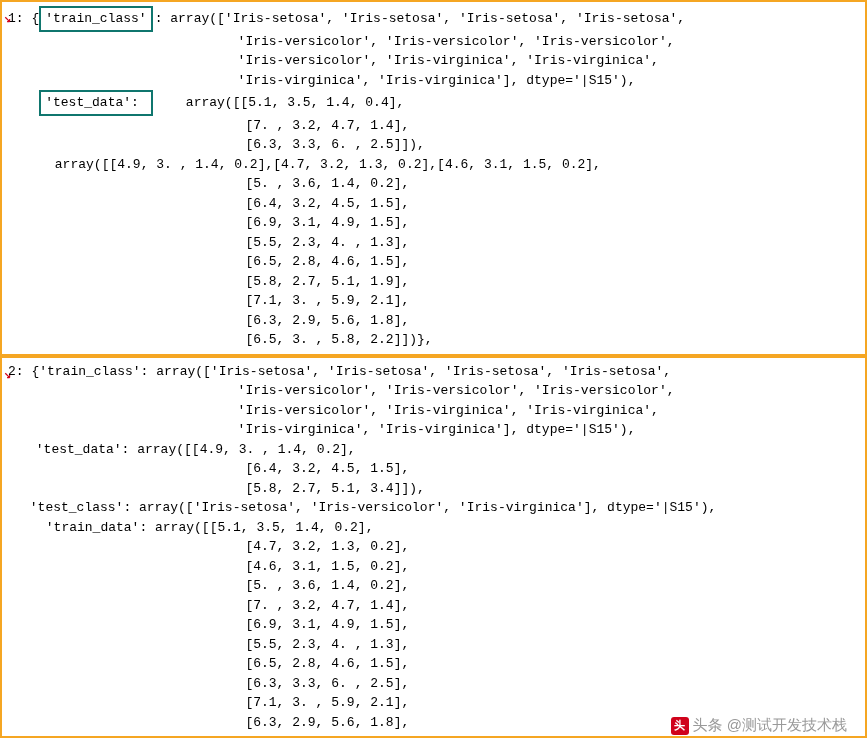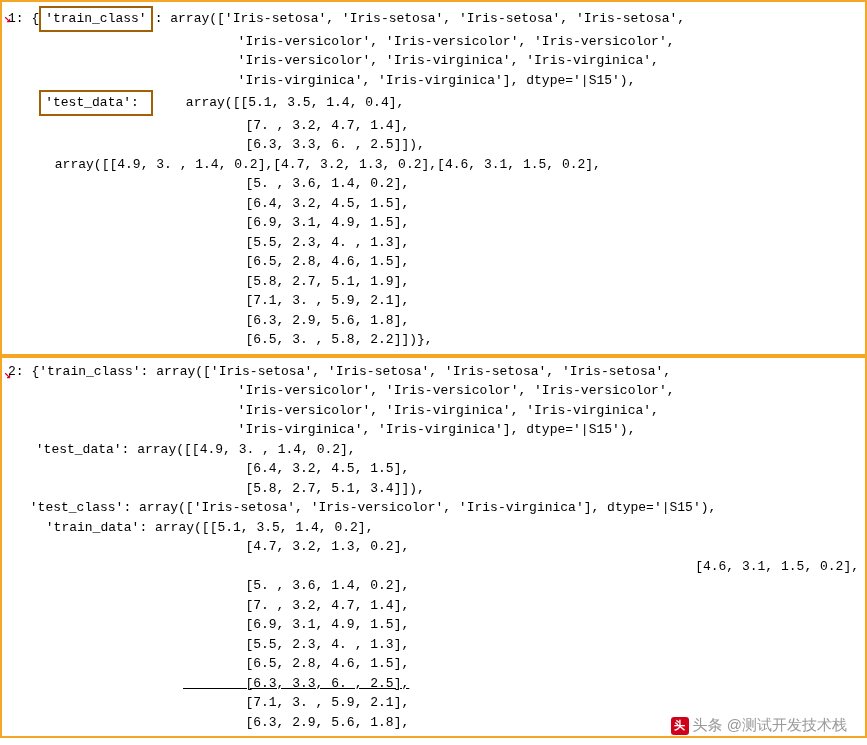--- a/index.html
+++ b/index.html
@@ -26,21 +26,21 @@
     }
     .arrow {
       position: absolute;
       top: 8px;
       left: 2px;
       color: #d0021b;
       font-size: 12px;
       font-weight: bold;
     }
     .box {
-      border: 2px solid #a16207;
+      border: 2px solid #0f766e;
       padding: 1px 4px;
       display: inline-block;
       background: #fff;
       margin-right: 2px;
     }
     .output-line {
       white-space: pre;
       font-family: "Courier New", monospace;
     }
     .watermark {
@@ -107,27 +107,27 @@
     <pre style="margin-left:175px">       'Iris-versicolor', 'Iris-versicolor', 'Iris-versicolor',</pre>
     <pre style="margin-left:175px">       'Iris-versicolor', 'Iris-virginica', 'Iris-virginica',</pre>
     <pre style="margin-left:175px">       'Iris-virginica', 'Iris-virginica'], dtype='|S15'),</pre>
     <pre style="margin-left:20px"> 'test_data': array([[4.9, 3. , 1.4, 0.2],</pre>
     <pre style="margin-left:175px">        [6.4, 3.2, 4.5, 1.5],</pre>
     <pre style="margin-left:175px">        [5.8, 2.7, 5.1, 3.4]]),</pre>
     <pre style="margin-left:14px"> 'test_class': array(['Iris-setosa', 'Iris-versicolor', 'Iris-virginica'], dtype='|S15'),</pre>
     <pre style="margin-left:30px"> 'train_data': array([[5.1, 3.5, 1.4, 0.2],</pre>
     <div id="s2rows">
         <pre style="margin-left: 175px;">        [4.7, 3.2, 1.3, 0.2],</pre>
-        <pre style="margin-left: 175px; text-align: right;">        [4.6, 3.1, 1.5, 0.2],</pre>
+        <pre style="margin-left: 175px;">        [4.6, 3.1, 1.5, 0.2],</pre>
         <pre style="margin-left: 175px;">        [5. , 3.6, 1.4, 0.2],</pre>
         <pre style="margin-left: 175px;">        [7. , 3.2, 4.7, 1.4],</pre>
         <pre style="margin-left: 175px;">        [6.9, 3.1, 4.9, 1.5],</pre>
         <pre style="margin-left: 175px;">        [5.5, 2.3, 4. , 1.3],</pre>
         <pre style="margin-left: 175px;">        [6.5, 2.8, 4.6, 1.5],</pre>
-        <pre style="margin-left: 175px; text-decoration: underline;">        [6.3, 3.3, 6. , 2.5],</pre>
+        <pre style="margin-left: 175px;">        [6.3, 3.3, 6. , 2.5],</pre>
         <pre style="margin-left: 175px;">        [7.1, 3. , 5.9, 2.1],</pre>
         <pre style="margin-left: 175px;">        [6.3, 2.9, 5.6, 1.8],</pre>
       </div>
   </div>
 </div>
 
 <div class="watermark">
   <span class="watermark-icon">头</span>
   <span>头条 @测试开发技术栈</span>
 </div>

